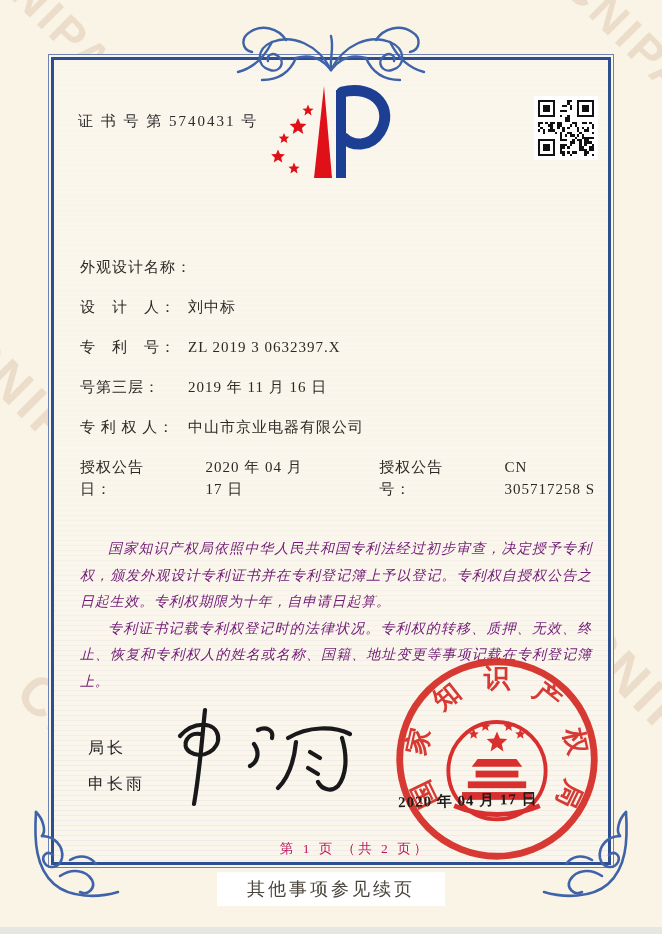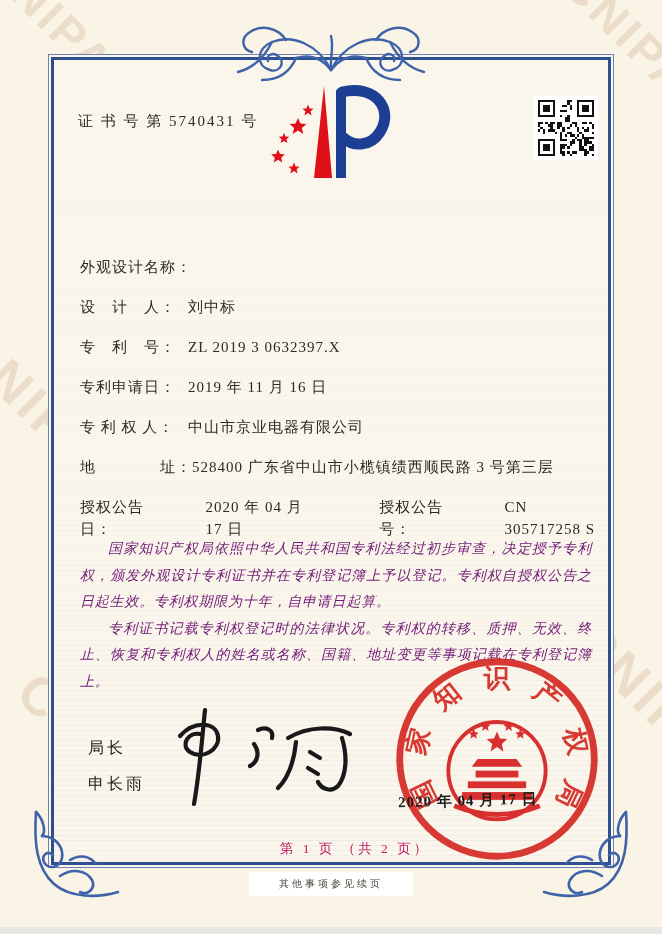--- a/index.html
+++ b/index.html
@@ -91,21 +91,21 @@
     transform:rotate(-1.5deg);z-index:5;
   }
   
   .page-indicator{
     position:absolute;left:0;top:840px;width:100%;text-align:center;
     font-size:13.5px;letter-spacing:3px;color:#be185d;padding-left:24px;
   }
   .note-box{
     position:absolute;left:50%;top:872px;transform:translateX(-50%);
     background:#ffffff;padding:5px 30px;
-    font-size:10px;letter-spacing:3px;color:#4a453c;white-space:nowrap;
+    font-size:18px;letter-spacing:3px;color:#4a453c;white-space:nowrap;
   }
   .bottom-strip{position:absolute;left:0;bottom:0;width:100%;height:7px;background:#e8e6e1;}
 </style>
 </head>
 <body>
 
 <div class="page">
 
   <span class="wm" style="left:-30px;top:-12px;font-size:46px;">CNIPA</span>
   <span class="wm" style="left:548px;top:6px;font-size:46px;">CNIPA</span>
@@ -317,30 +317,26 @@
     </div>
     <div class="row">
       <span class="lab">设　计　人：</span>
       <span class="val">刘中标</span>
     </div>
     <div class="row">
       <span class="lab">专　利　号：</span>
       <span class="val">ZL 2019 3 0632397.X</span>
     </div>
     <div class="row">
-      <span class="lab">专利申请日：</span>
+      <span class="lab">号第三层：</span>
       <span class="val">2019 年 11 月 16 日</span>
     </div>
     <div class="row">
       <span class="lab">专 利 权 人：</span>
       <span class="val">中山市京业电器有限公司</span>
-    </div>
-    <div class="row">
-      <span class="lab">地　　　　址：</span>
-      <span class="val">528400 广东省中山市小榄镇绩西顺民路 3 号第三层</span>
     </div>
     <div class="grant-row">
       <span class="pair">
         <span class="lab">授权公告日：</span>
         <span class="val">2020 年 04 月 17 日</span>
       </span>
       <span class="pair">
         <span>授权公告号：</span>
         <span class="val">CN 305717258 S</span>
       </span>

